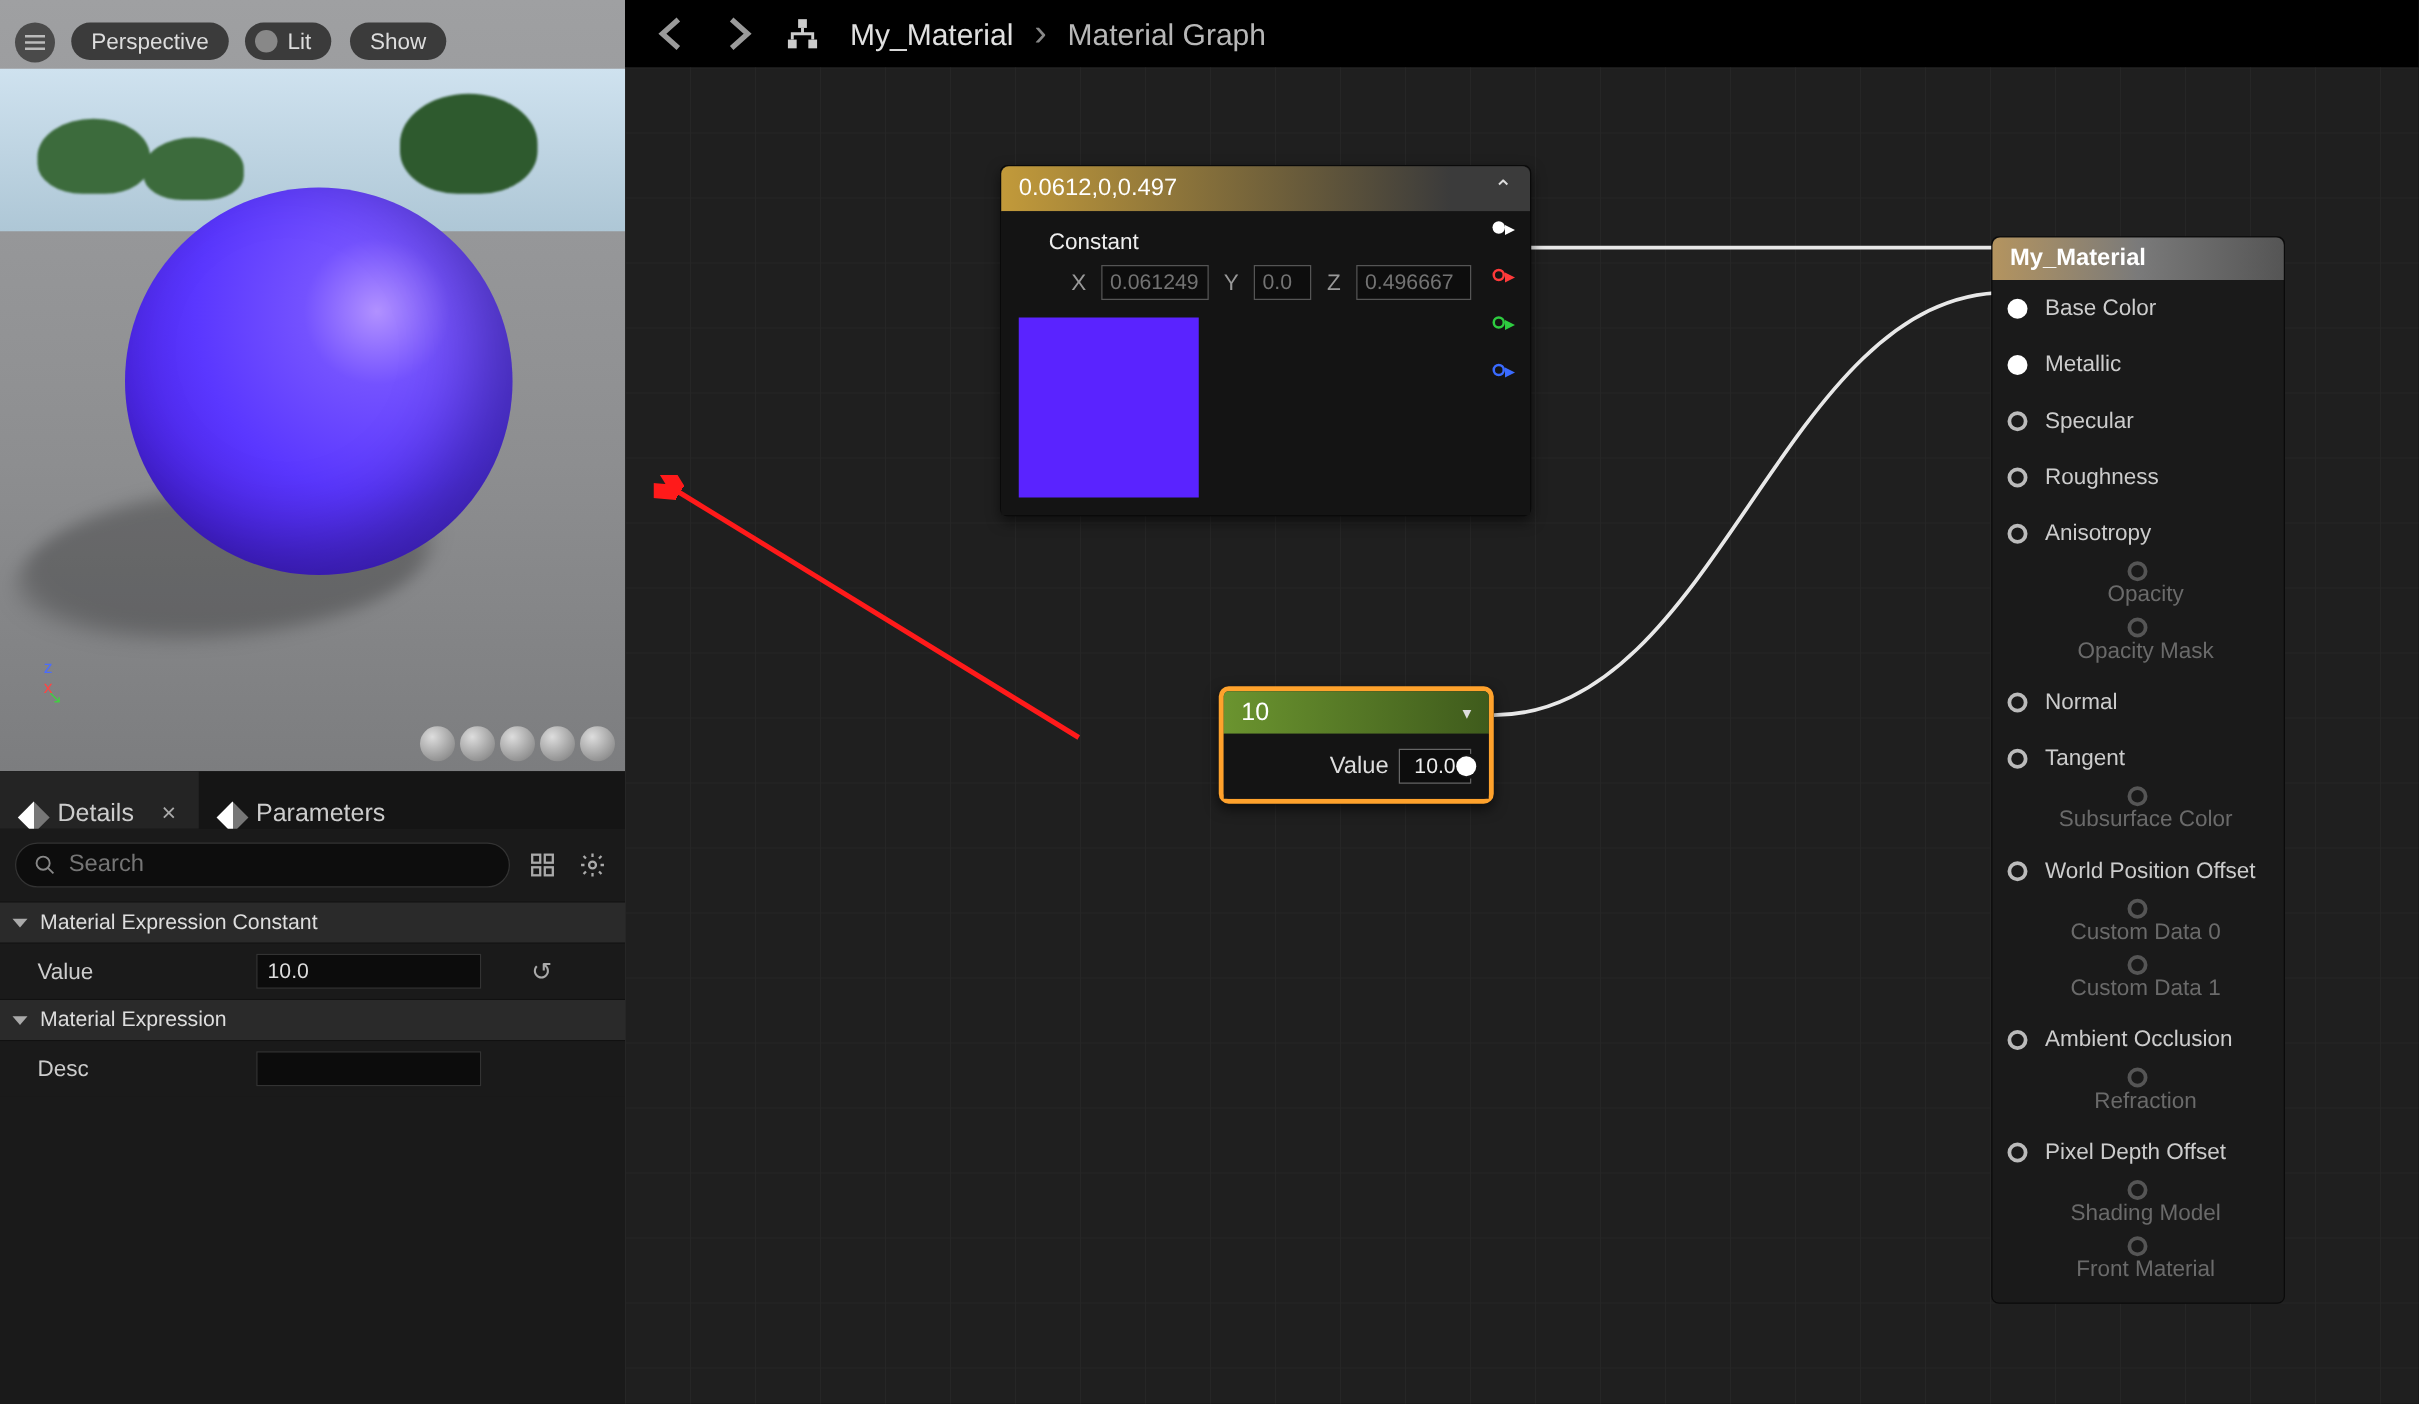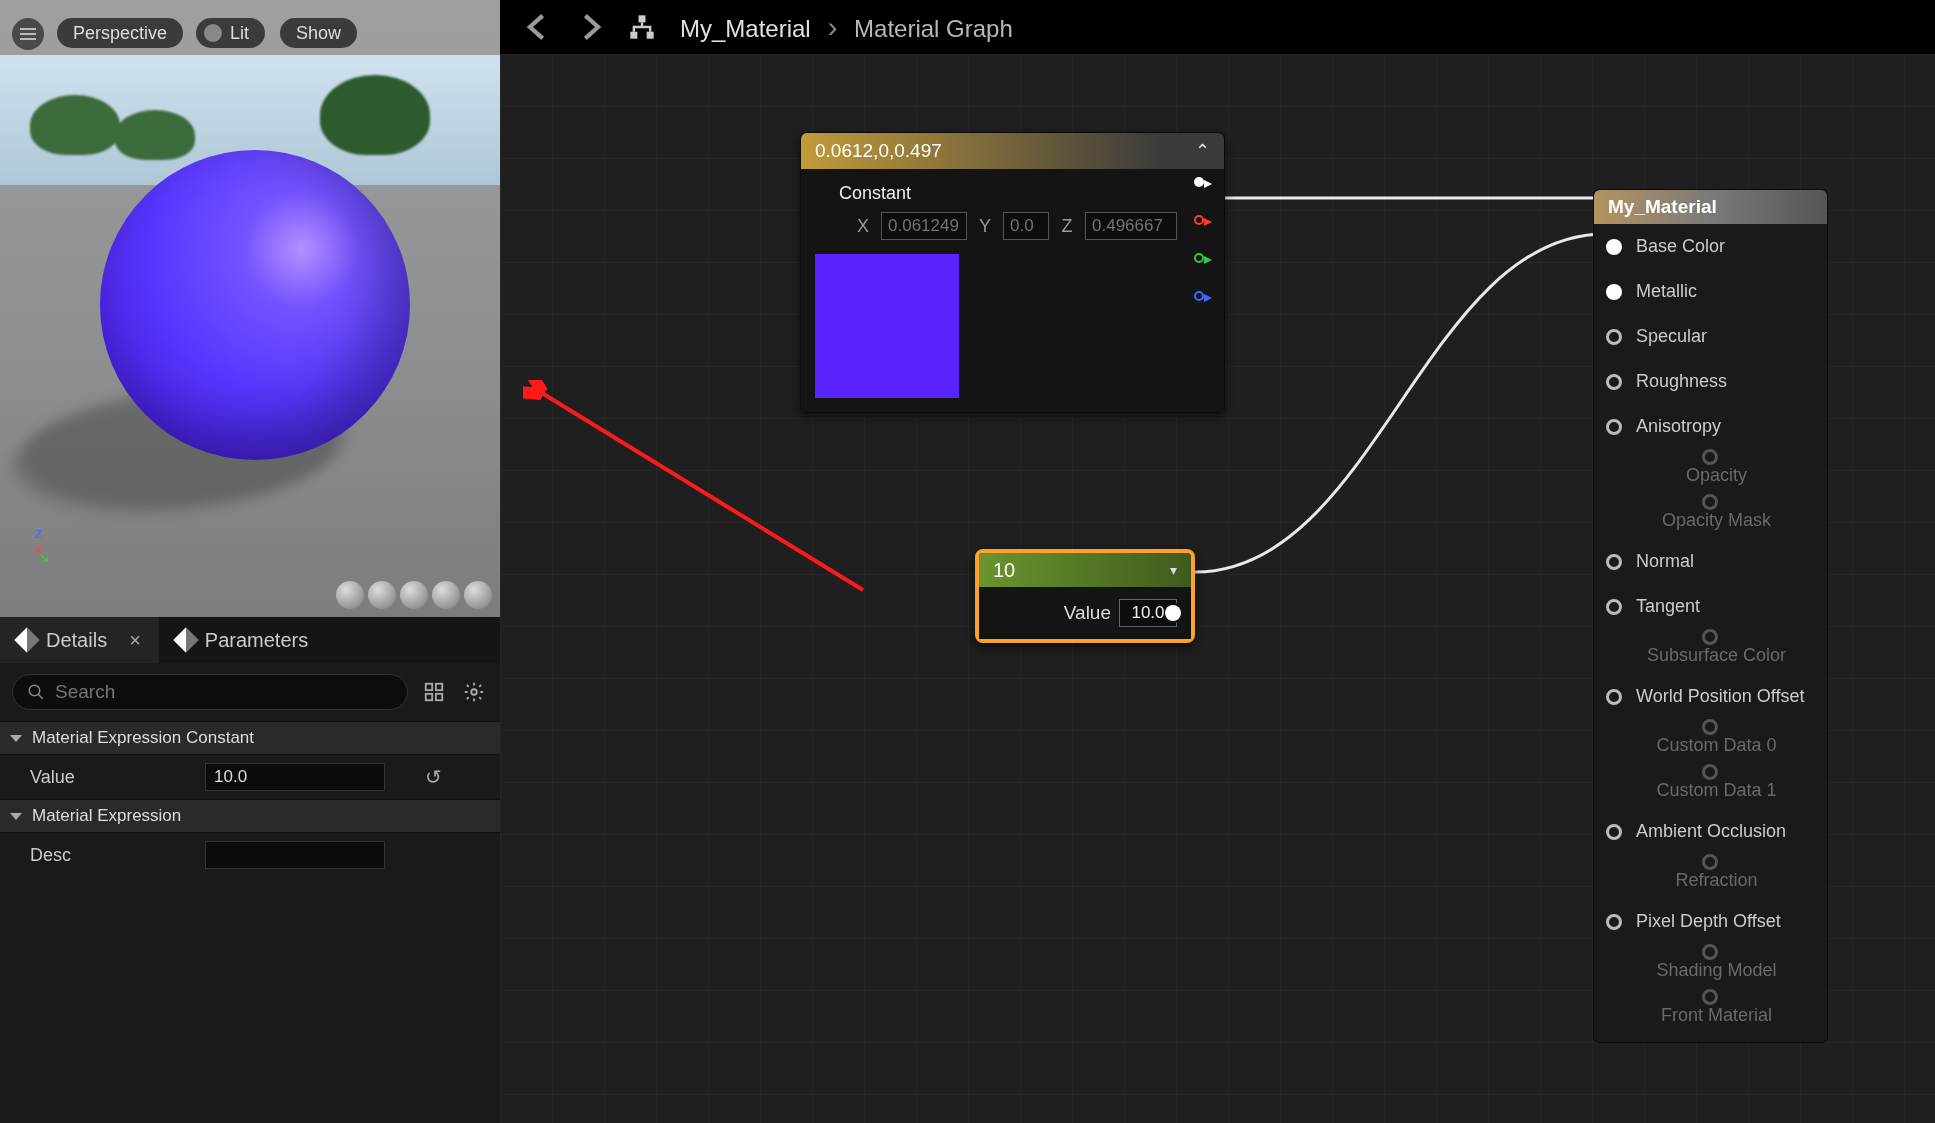--- a/index.html
+++ b/index.html
@@ -22,21 +22,21 @@
 #sphere-shadow { position:absolute; left:20px; top:390px; width:320px; height:120px; border-radius:50%; background:rgba(0,0,0,.25); filter:blur(8px); transform:skewX(-30deg); }
 #axis { position:absolute; left:35px; bottom:60px; font-size:14px; }
 #axis .z { color:#4a6bff; }
 #axis .x { color:#ff4444; }
 #axis .y { color:#44cc44; display:inline-block; transform:translate(-4px,8px); }
 #matballs { position:absolute; right:8px; bottom:8px; display:flex; gap:4px; }
 #matballs span { width:28px; height:28px; border-radius:14px; background:radial-gradient(circle at 35% 30%, #ddd, #777); display:inline-block; }
 
 
 #tabs { position:absolute; left:0; top:617px; width:500px; height:46px; background:#151515; display:flex; align-items:center; }
-.tab { display:flex; align-items:center; height:100%; padding:0 18px; font-size:20px; color:#ccc; }
+.tab { display:flex; align-items:flex-end; height:100%; padding:0 18px; font-size:20px; color:#ccc; }
 .tab.active { background:#242424; }
 .tab .pen { width:18px; height:18px; margin-right:10px; background:linear-gradient(135deg,#fff 50%,#777 50%); transform:rotate(-45deg); }
 .tab .x { margin-left:22px; color:#aaa; cursor:pointer; }
 
 
 #searchrow { position:absolute; left:0; top:663px; width:500px; height:58px; background:#1a1a1a; display:flex; align-items:center; padding:0 12px; }
 #searchbox { flex:1; height:36px; background:#0d0d0d; border:1px solid #333; border-radius:18px; display:flex; align-items:center; padding:0 14px; }
 #searchbox svg { width:18px; height:18px; stroke:#888; fill:none; stroke-width:2; }
 #searchbox input { flex:1; background:none; border:none; outline:none; color:#ccc; font-size:19px; margin-left:10px; }
 .iconbtn { width:28px; height:28px; margin-left:12px; cursor:pointer; display:flex; align-items:center; justify-content:center; }

